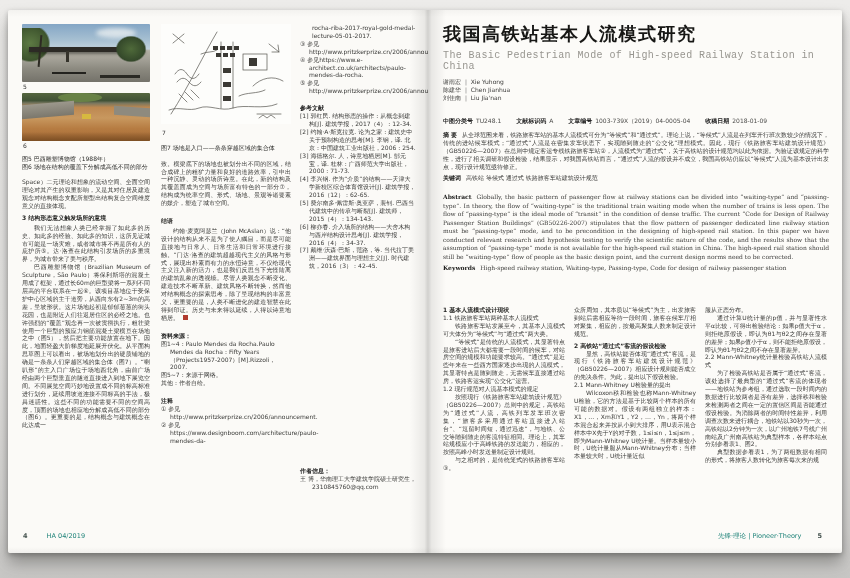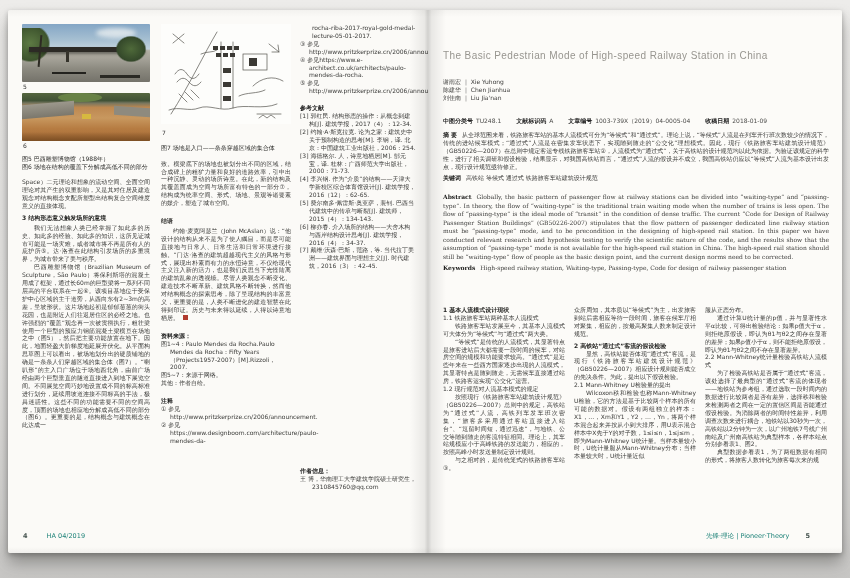--- a/index.html
+++ b/index.html
@@ -48,28 +48,28 @@
   .ph6 .shad{position:absolute;left:0;bottom:0;width:100%;height:9px;background:linear-gradient(180deg,rgba(0,0,0,0),#7c4f24);}
   .sketch{width:130px;height:100px;background:#fdfdfb;}
   .lsec{margin-top:8px;}
   .srcblock{margin-top:10px;}
   .author-box{position:absolute;left:0;bottom:38px;}
 
   .footer{position:absolute;bottom:13px;font-size:6.5px;line-height:8px;}
   .footer .pn{color:#44524e;font-weight:bold;}
   .teal{color:#1d8278;}
   .fl{left:15px;}
-  .fr{right:32px;text-align:right;}
+  .fr{right:20px;text-align:right;}
   .fl .jr{margin-left:17px;}
   .fr .sec{margin-right:14px;}
 
   
   .rwrap{position:absolute;left:0;top:0;width:100%;height:100%;}
   .rtitle{position:absolute;left:15px;top:12px;font-size:18px;font-weight:bold;letter-spacing:1.5px;color:#171715;}
-  .rsub{position:absolute;left:15px;top:40px;font-size:10px;letter-spacing:.4px;color:#97958f;font-family:Liberation Sans, sans-serif;}
+  .rsub{position:absolute;left:15px;top:40px;font-size:10px;letter-spacing:.4px;color:#97958f;font-family:Liberation Mono, monospace;}
   .rauthors{position:absolute;left:15px;top:68px;font-size:6px;line-height:8px;color:#3c3c3a;}
   .rmeta{position:absolute;left:15px;top:107px;font-size:6px;color:#4c4c4a;white-space:nowrap;}
   .rmeta .ml{font-weight:bold;color:#222;margin-right:3px;}
   .rmeta .mv{margin-right:13px;}
   .absZ{position:absolute;left:15px;top:121px;width:386px;}
   .absZ .lab,.absE .lab{font-weight:bold;color:#1b1b19;margin-right:5px;}
   .absE{position:absolute;left:15px;top:183px;width:386px;font-family:"DejaVu Serif","Liberation Serif",serif;}
   .absE .t6{line-height:8.5px;color:#3d3d3b;}
   .kwline{margin-top:3px;}
   .rcols{position:absolute;left:15px;top:296px;width:384px;height:212px;display:flex;overflow:hidden;}
@@ -191,20 +191,21 @@
     </div>
 
     <div class="footer fl">
       <span class="pn">4</span>
       <span class="jr teal">HA 04/2019</span>
     </div>
   </div>
 
   <div class="page pright">
     <div class="rwrap">
+      <h1 class="rtitle" style="margin:0;">我国高铁站基本人流模式研究</h1>
       <div class="rsub">The Basic Pedestrian Mode of High-speed Railway Station in China</div>
 
       <div class="rauthors">
         <p>谢雨宏 ｜ Xie Yuhong</p>
         <p>陈建华 ｜ Chen Jianhua</p>
         <p>刘佳南 ｜ Liu Jia'nan</p>
       </div>
 
       <div class="rmeta">
         <span class="ml">中图分类号</span><span class="mv">TU248.1</span>

